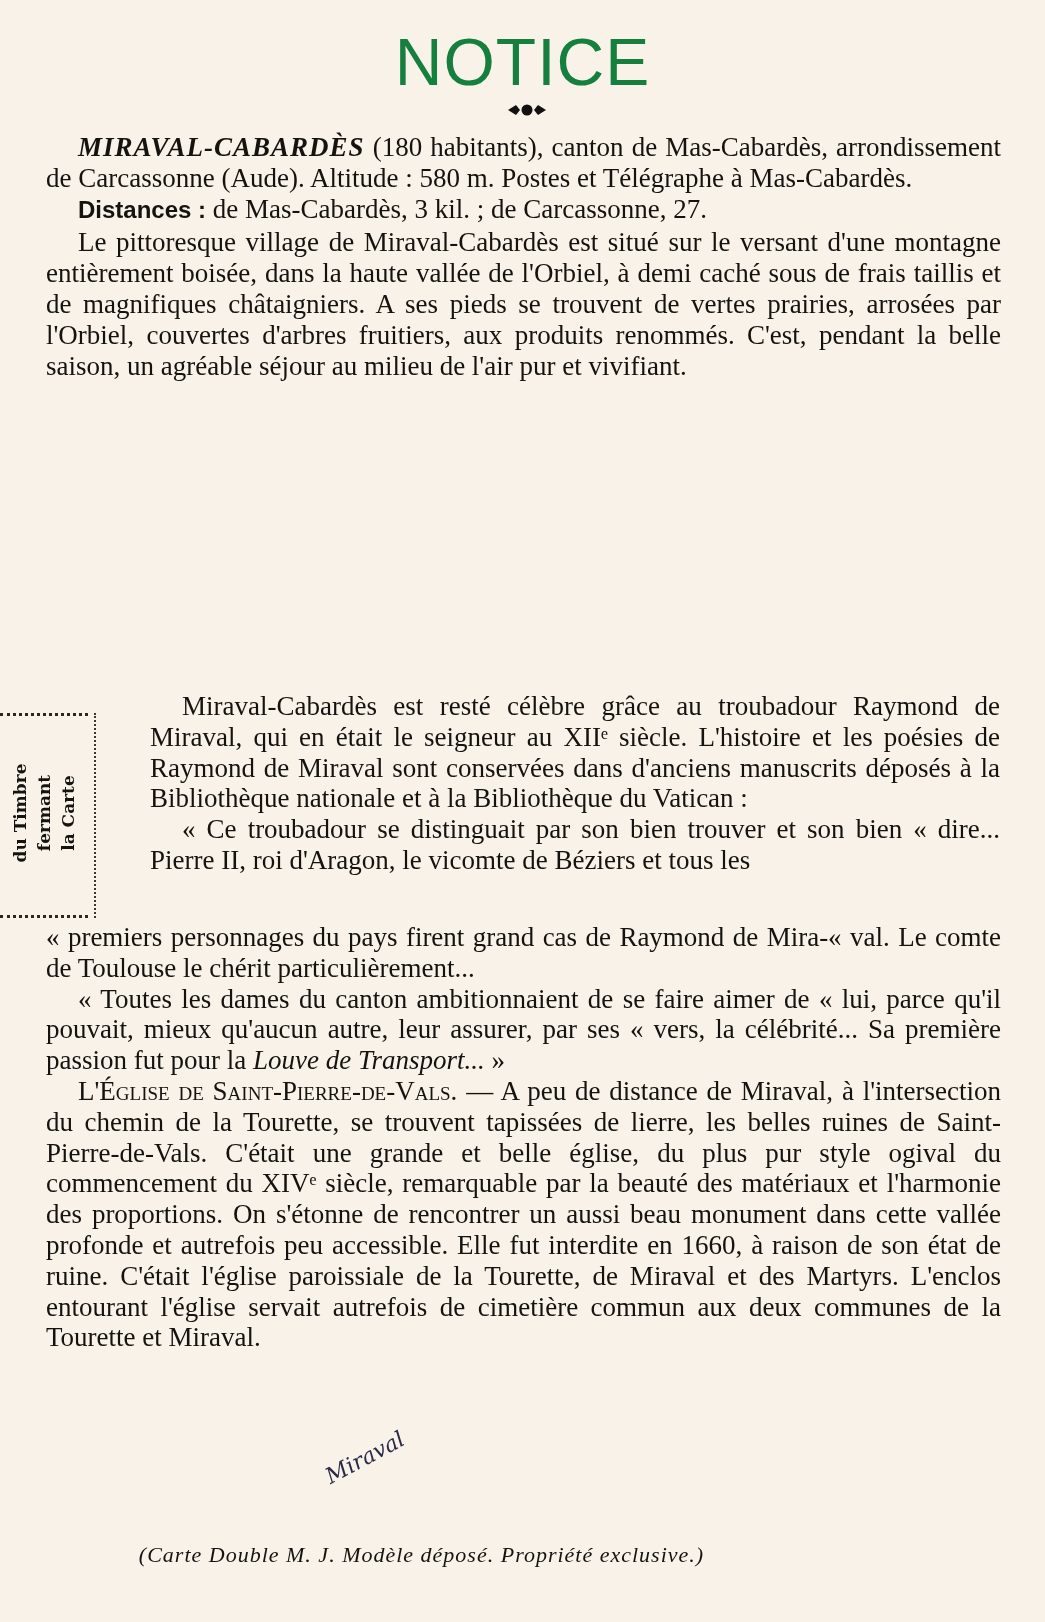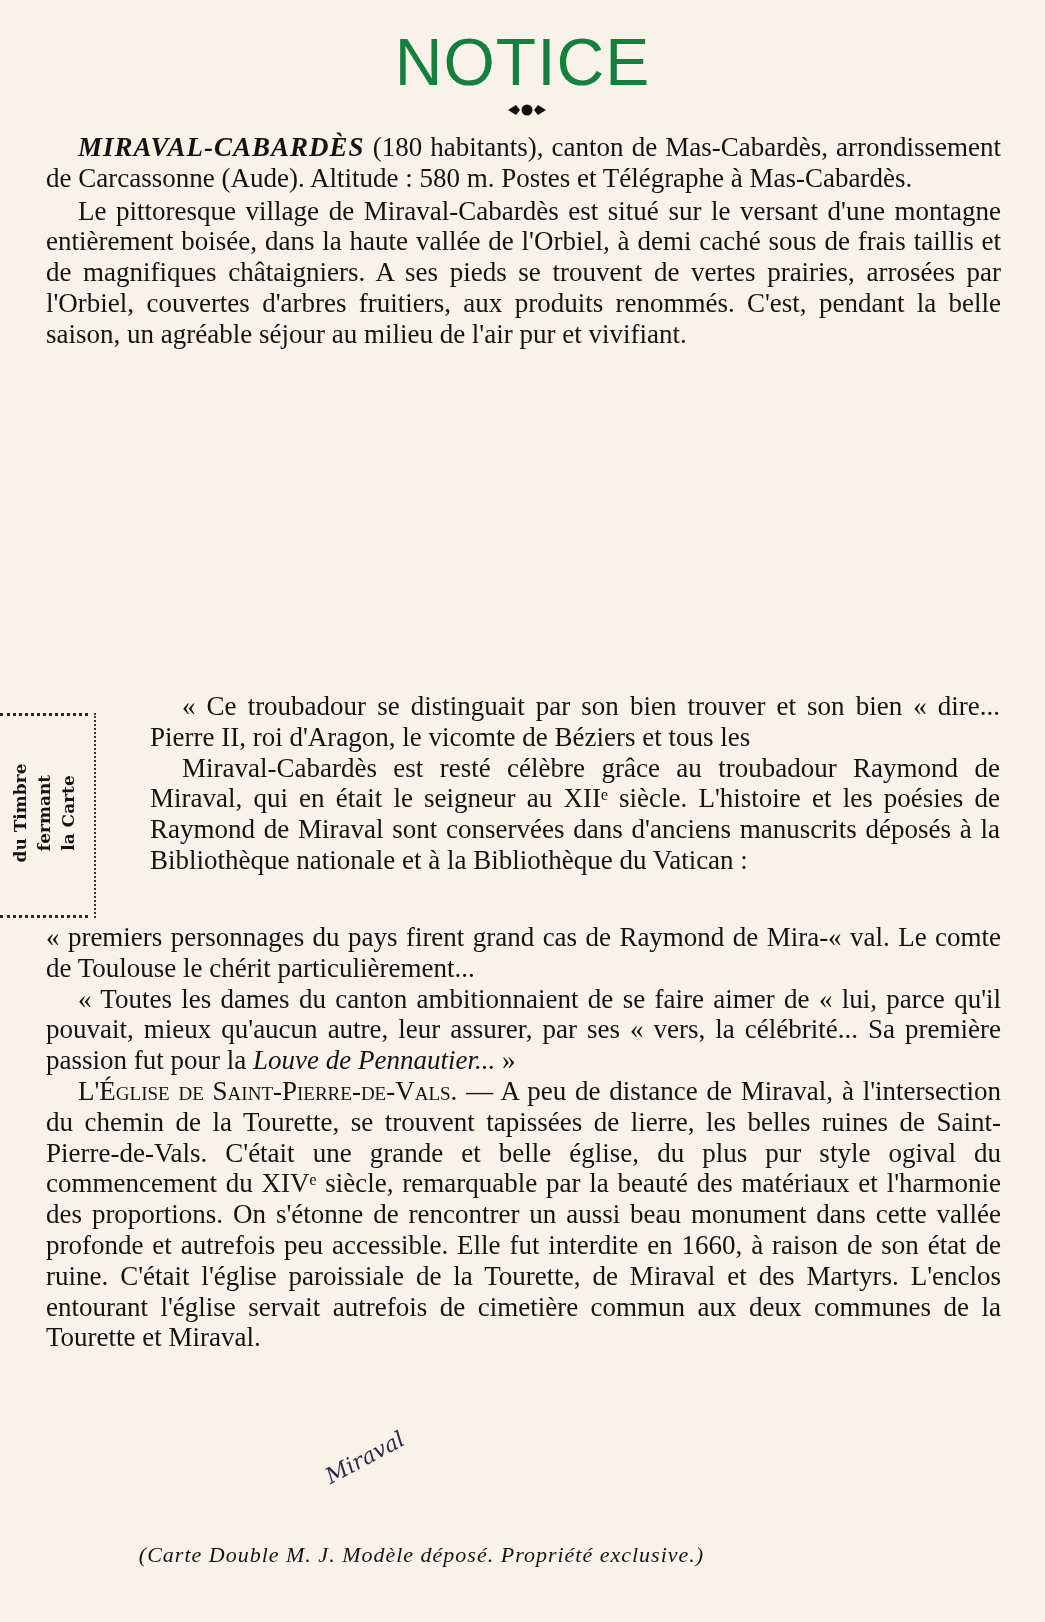--- a/index.html
+++ b/index.html
@@ -85,40 +85,43 @@
     <path d="M58 7 L66 2 L70 7 L66 12 Z" fill="#111"></path>
     <circle cx="77" cy="7" r="5.5" fill="#111"></circle>
     <path d="M84 7 L88 2 L96 7 L88 12 Z" fill="#111"></path>
   </svg>
 </div>
 
 <div class="body-text" style="top:132px;">
   <p class="indent">
     <span class="lead">MIRAVAL-CABARDÈS</span><span> (180 habitants), canton de Mas-Cabardès, arrondissement de Carcassonne (Aude). Altitude : 580 m. Postes et Télégraphe à Mas-Cabardès.</span>
   </p>
+  <p class="indent">
+    <span class="heading-bold">Distances :</span><span> de Mas-Cabardès, 3 kil. ; de Carcassonne, 27.</span>
+  </p>
   <p class="indent" style="margin-top:2px;">Le pittoresque village de Miraval-Cabardès est situé sur le versant d'une montagne entièrement boisée, dans la haute vallée de l'Orbiel, à demi caché sous de frais taillis et de magnifiques châtaigniers. A ses pieds se trouvent de vertes prairies, arrosées par l'Orbiel, couvertes d'arbres fruitiers, aux produits renommés. C'est, pendant la belle saison, un agréable séjour au milieu de l'air pur et vivifiant.</p>
 </div>
 
 <div class="stamp">
   <div class="stamp-text">
     <div>du Timbre</div>
     <div>fermant</div>
     <div>la Carte</div>
   </div>
 </div>
 
 <div class="body-text indented-block" style="top:691px;">
+  <p class="indent">Miraval-Cabardès est resté célèbre grâce au troubadour Raymond de Miraval, qui en était le seigneur au XIIᵉ siècle. L'histoire et les poésies de Raymond de Miraval sont conservées dans d'anciens manuscrits déposés à la Bibliothèque nationale et à la Bibliothèque du Vatican :</p>
   <p class="indent">« Ce troubadour se distinguait par son bien trouver et son bien « dire... Pierre II, roi d'Aragon, le vicomte de Béziers et tous les</p>
-  <p class="indent">Miraval-Cabardès est resté célèbre grâce au troubadour Raymond de Miraval, qui en était le seigneur au XIIᵉ siècle. L'histoire et les poésies de Raymond de Miraval sont conservées dans d'anciens manuscrits déposés à la Bibliothèque nationale et à la Bibliothèque du Vatican :</p>
 </div>
 
 <div class="body-text" style="top:913px;margin-top:9px;">
   <p>« premiers personnages du pays firent grand cas de Raymond de Mira-« val. Le comte de Toulouse le chérit particulièrement...</p>
   <p class="indent">
-    <span>« Toutes les dames du canton ambitionnaient de se faire aimer de « lui, parce qu'il pouvait, mieux qu'aucun autre, leur assurer, par ses « vers, la célébrité... Sa première passion fut pour la </span><span class="ital">Louve de Pennautier...</span><span> »</span>
+    <span>« Toutes les dames du canton ambitionnaient de se faire aimer de « lui, parce qu'il pouvait, mieux qu'aucun autre, leur assurer, par ses « vers, la célébrité... Sa première passion fut pour la </span><span class="ital">Louve de Transport...</span><span> »</span>
   </p>
   <p class="indent">
     <span class="smallcaps">L'Église de Saint-Pierre-de-Vals.</span><span> — A peu de distance de Miraval, à l'intersection du chemin de la Tourette, se trouvent tapissées de lierre, les belles ruines de Saint-Pierre-de-Vals. C'était une grande et belle église, du plus pur style ogival du commencement du XIVᵉ siècle, remarquable par la beauté des matériaux et l'harmonie des proportions. On s'étonne de rencontrer un aussi beau monument dans cette vallée profonde et autrefois peu accessible. Elle fut interdite en 1660, à raison de son état de ruine. C'était l'église paroissiale de la Tourette, de Miraval et des Martyrs. L'enclos entourant l'église servait autrefois de cimetière commun aux deux communes de la Tourette et Miraval.</span>
   </p>
 </div>
 
 <div class="annotation">Miraval</div>
 
 <div class="footer">(Carte Double M. J. Modèle déposé. Propriété exclusive.)</div>
 

